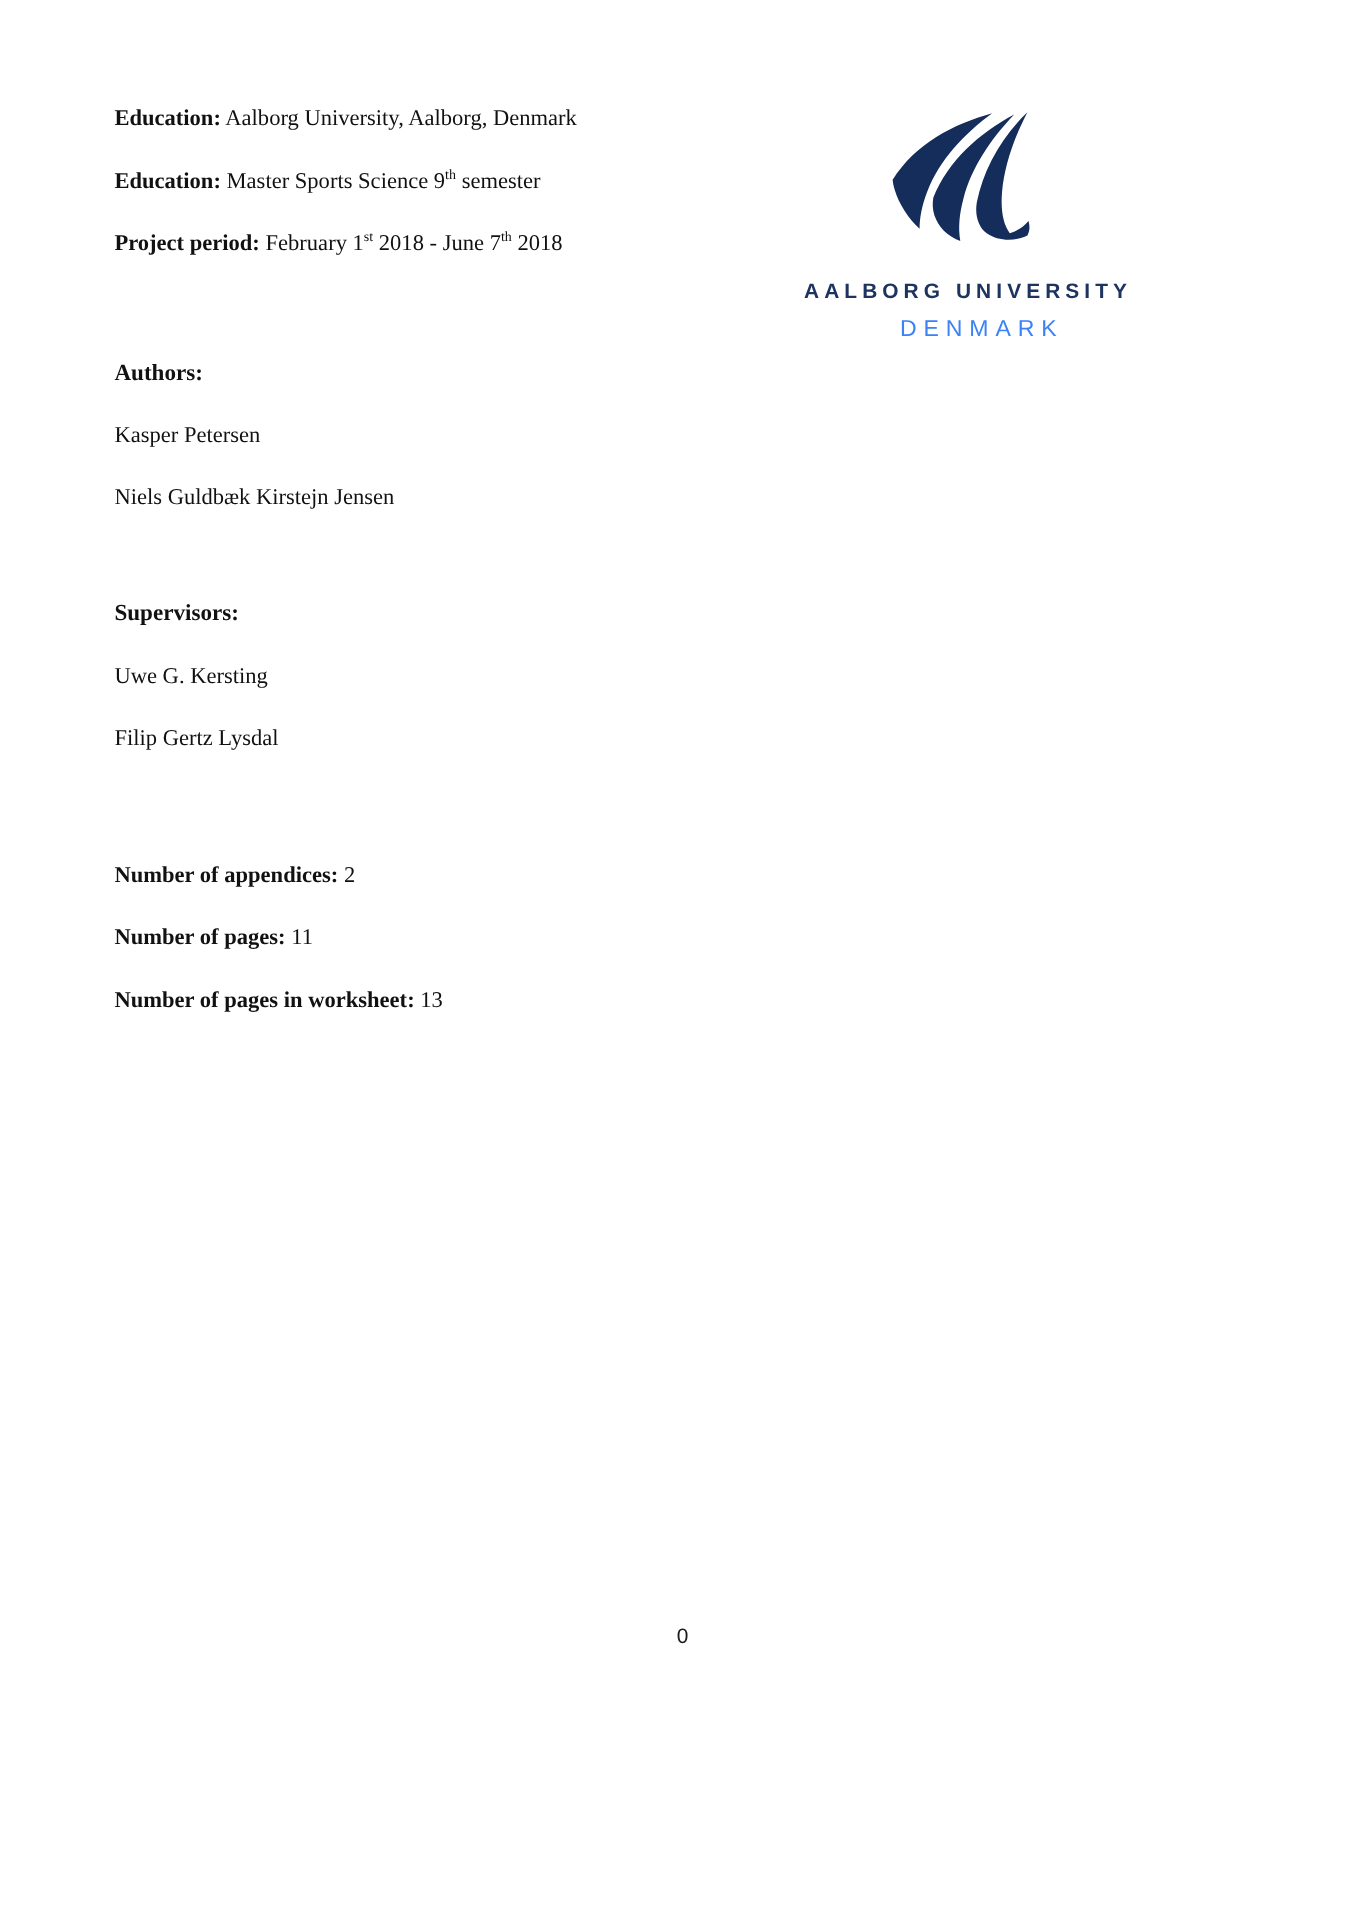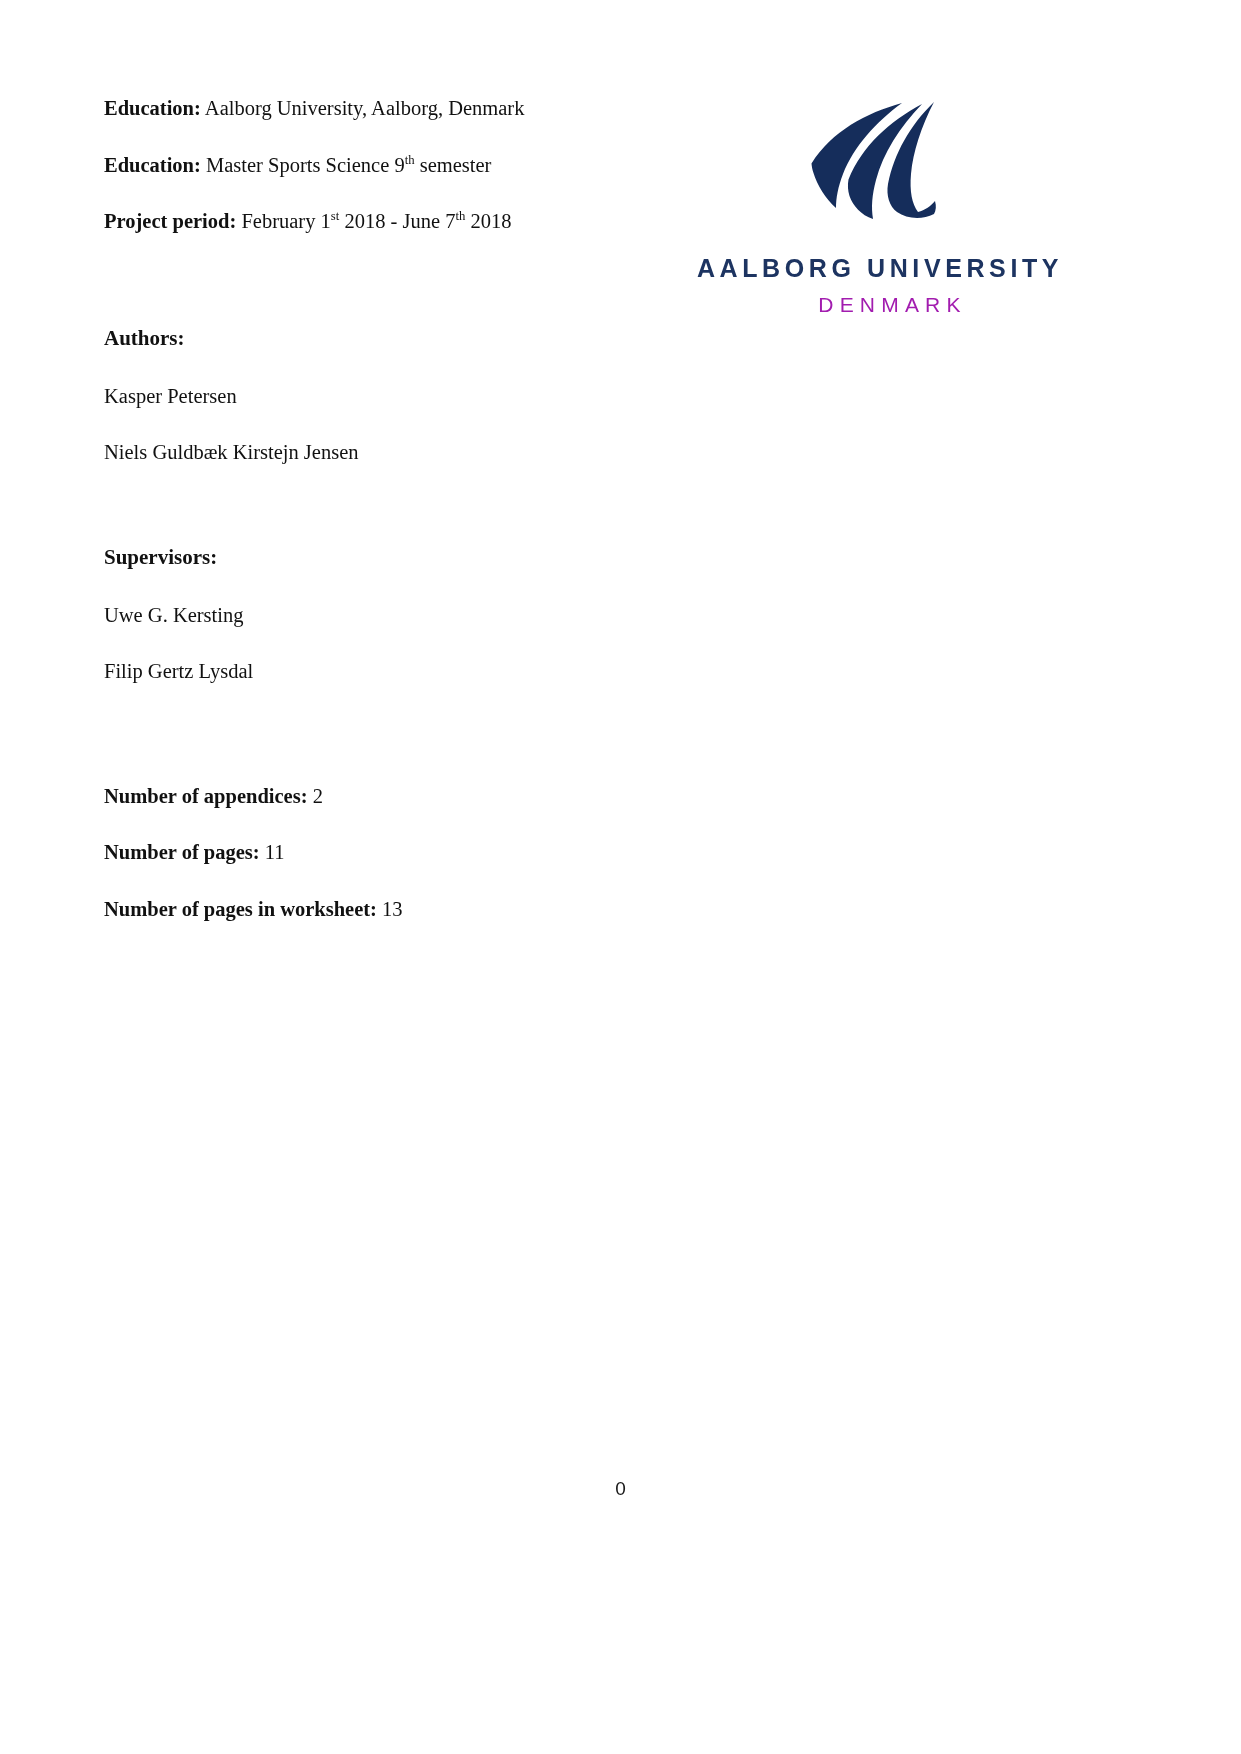--- a/index.html
+++ b/index.html
@@ -30,33 +30,33 @@
   }
   .logo-mark {
     width: 148px;
     height: 122px;
     display: block;
   }
   .logo-wordmark {
     margin-top: 34px;
     font-family: "Liberation Sans", "DejaVu Sans", sans-serif;
     font-weight: bold;
-    font-size: 25px;
+    font-size: 19px;
     letter-spacing: 4.6px;
     color: #1d3461;
     white-space: nowrap;
     line-height: 1;
   }
   .logo-subword {
     margin-top: 13px;
     font-family: "Liberation Sans", "DejaVu Sans", sans-serif;
     font-weight: normal;
     font-size: 21px;
     letter-spacing: 6.2px;
-    color: #a21caf;
+    color: #3b82f6;
     white-space: nowrap;
     line-height: 1;
     padding-left: 4px;
     margin-left: 21px;
   }
 
   
   .body-text {
     position: absolute;
     left: 104px;

